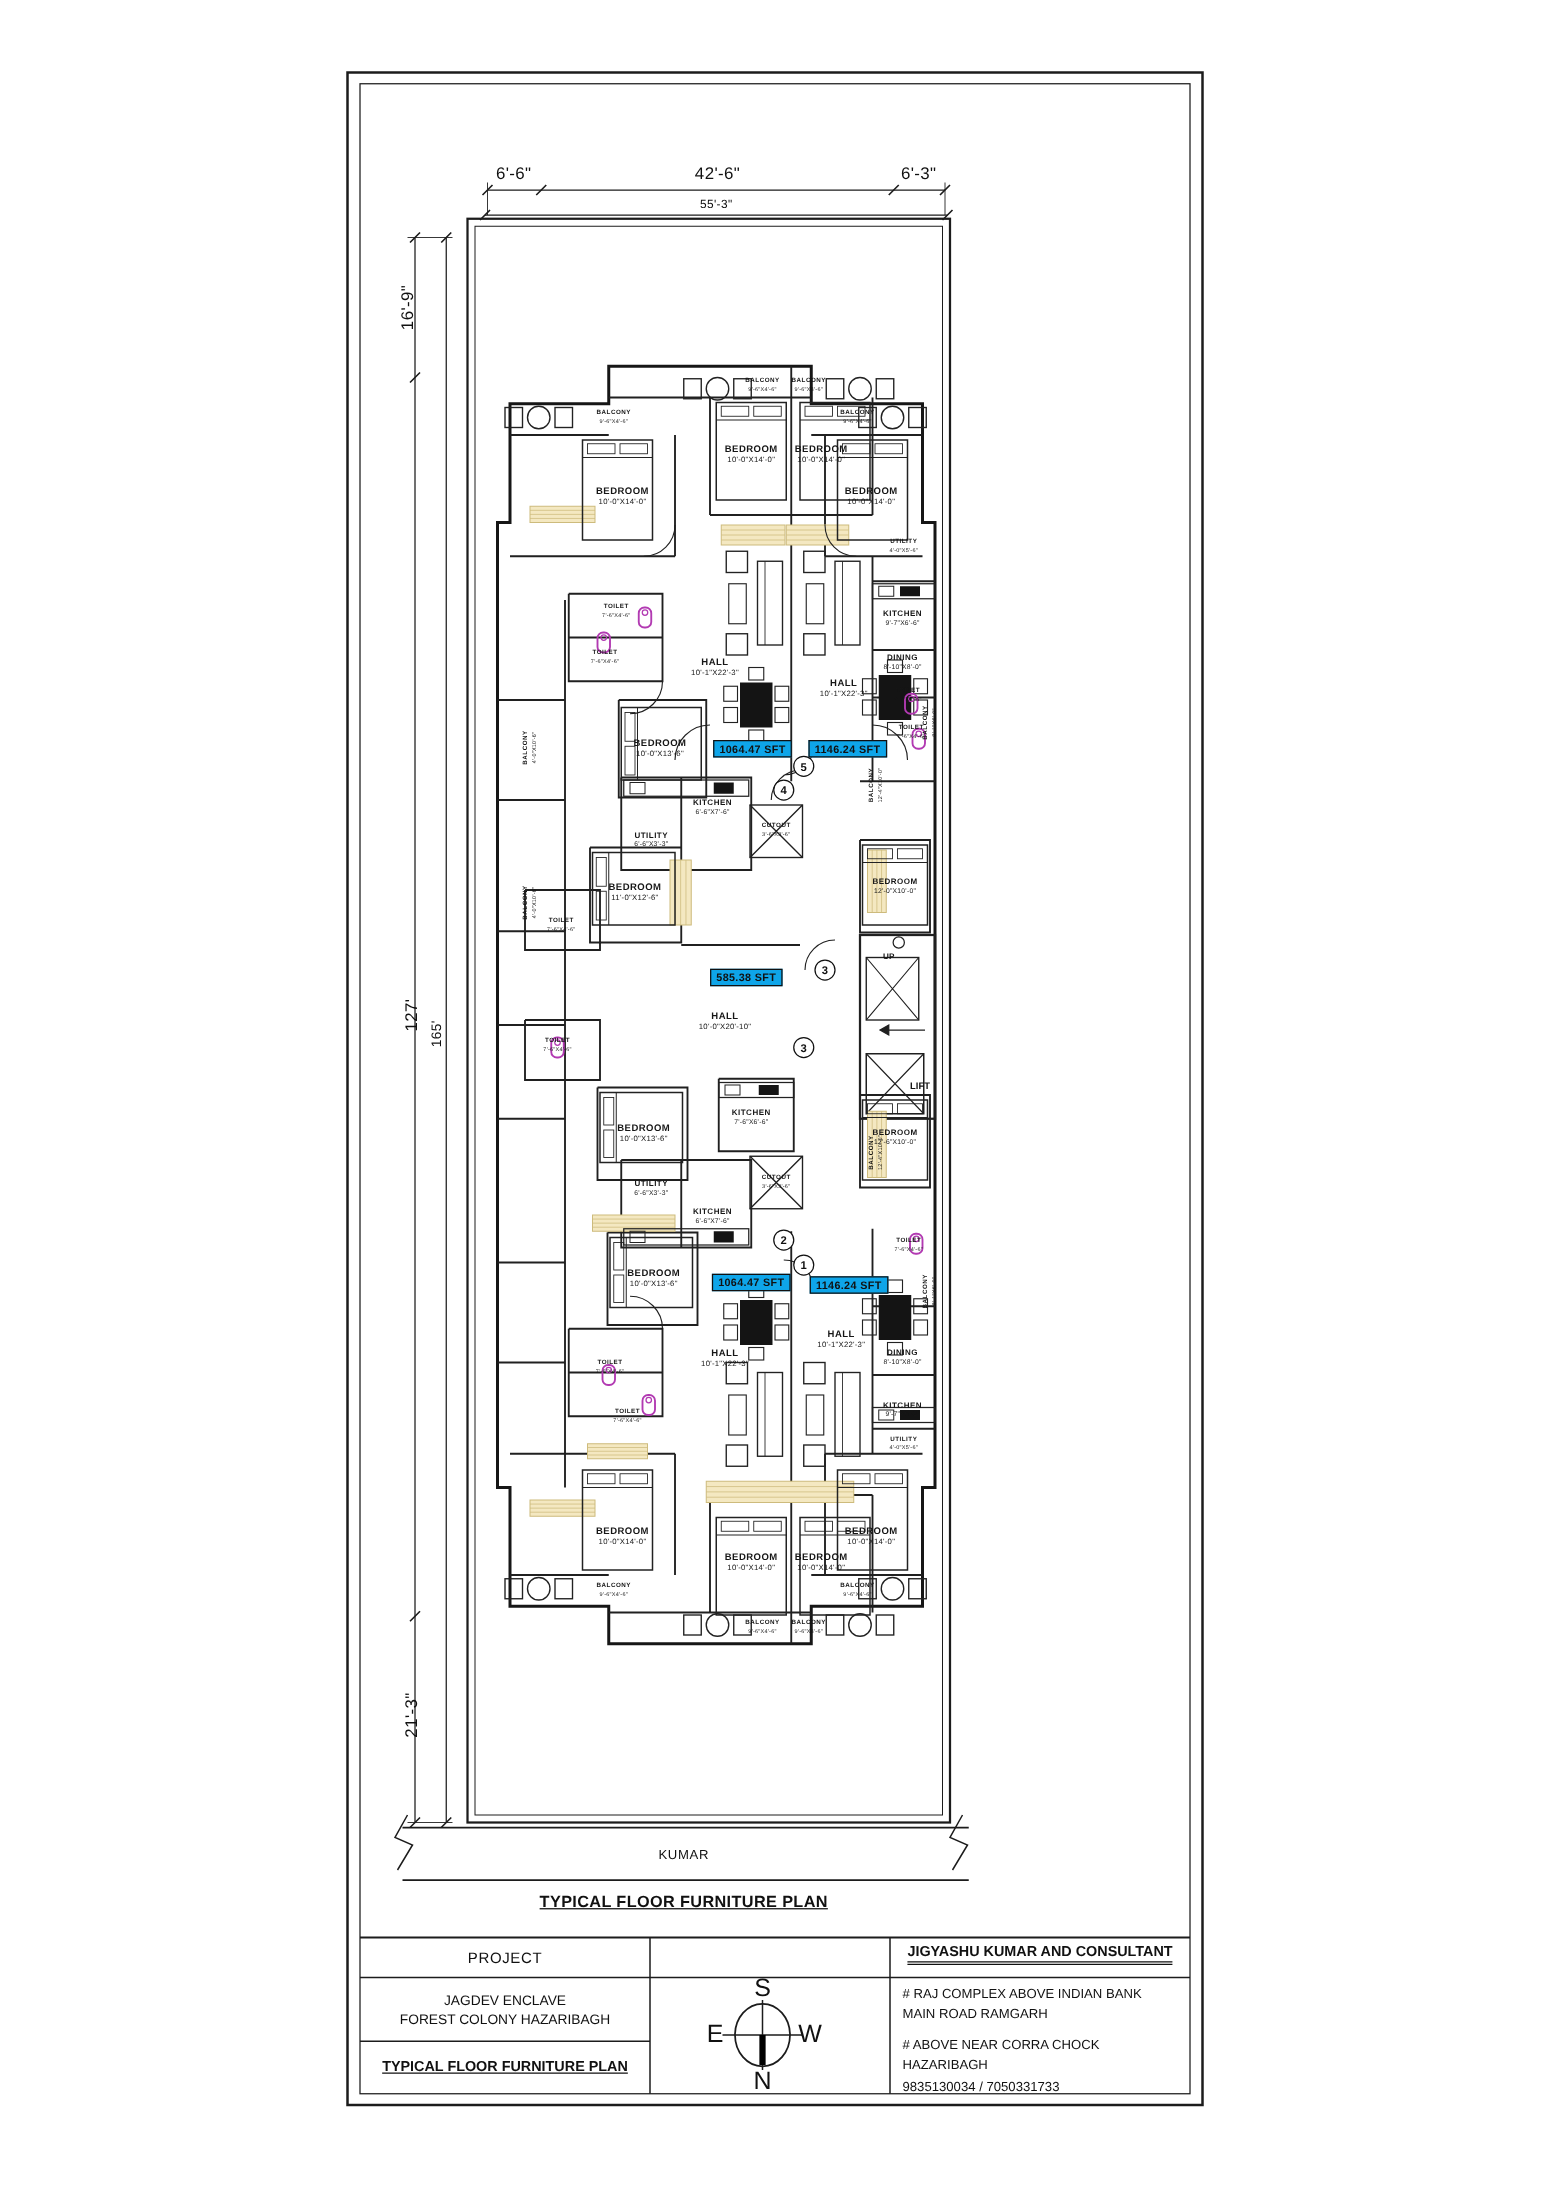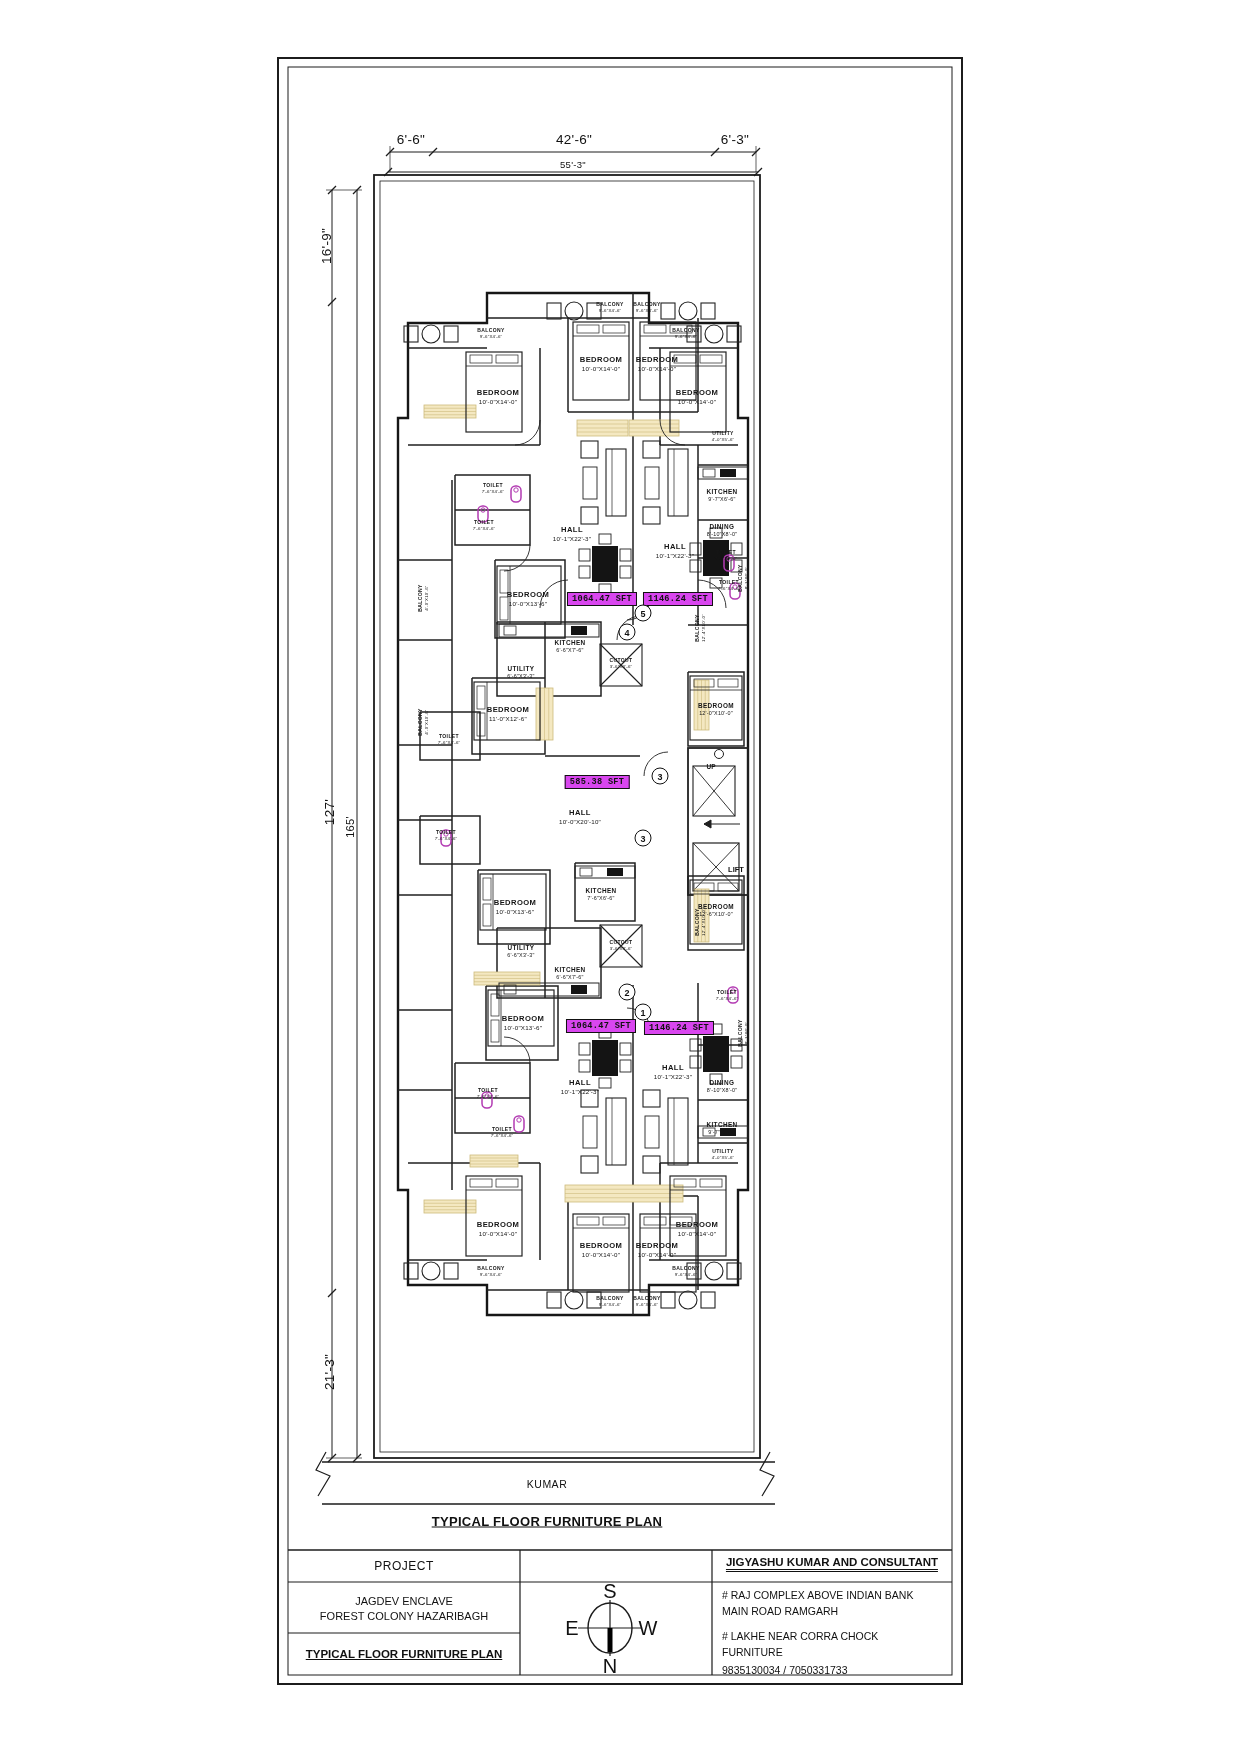--- a/index.html
+++ b/index.html
@@ -11,22 +11,22 @@
        white-space:nowrap;color:#161616;}
   .lbl.vert{transform:translate(-50%,-50%) rotate(-90deg);}
   .lbl .nm{display:block;letter-spacing:.4px;}
   .lbl .dm{display:block;letter-spacing:.2px;}
   .room .nm{font-size:7.6px;font-weight:700;}
   .room .dm{font-size:6.2px;}
   .small .nm{font-size:6.4px;font-weight:700;}
   .small .dm{font-size:5.4px;}
   .tiny .nm{font-size:5px;font-weight:700;}
   .tiny .dm{font-size:4.4px;}
-  .abox{position:absolute;transform:translate(-50%,-50%);border:1.3px solid #111;background:#d946ef;
-        font-size:8.6px;font-weight:700;letter-spacing:.3px;padding:1px 4px;white-space:nowrap;font-family:Liberation Mono, monospace;}
+  .abox{position:absolute;transform:translate(-50%,-50%);border:1.3px solid #111;background:#0ea5e9;
+        font-size:8.6px;font-weight:700;letter-spacing:.3px;padding:1px 4px;white-space:nowrap;}
   .unum{position:absolute;transform:translate(-50%,-50%);width:15px;height:15px;border:1.2px solid #111;
         border-radius:50%;font-size:9px;font-weight:600;display:flex;align-items:center;justify-content:center;background:#fff;}
   .dim{position:absolute;transform:translate(-50%,-50%);font-size:13.5px;color:#111;letter-spacing:.3px;white-space:nowrap;}
   .dim.total{font-size:9.5px;}
   .dim.rot{transform:translate(-50%,-50%) rotate(-90deg);}
   .dim.rot.total{font-size:11px;}
   .misc{position:absolute;transform:translate(-50%,-50%);font-weight:700;color:#111;white-space:nowrap;}
   .misc.tiny{font-size:6.5px;}
   .misc.small{font-size:7.5px;}
   #road-label{position:absolute;left:547px;top:1484px;transform:translate(-50%,-50%);font-size:10.5px;letter-spacing:.5px;}
@@ -337,22 +337,22 @@
     <div id="road-label">KUMAR</div>
     <div id="caption">TYPICAL FLOOR FURNITURE PLAN</div>
 
     <div class="tb" id="tb-project">PROJECT</div>
     <div class="tb" id="tb-name1">JAGDEV  ENCLAVE</div>
     <div class="tb" id="tb-name2">FOREST COLONY  HAZARIBAGH</div>
     <div class="tb" id="tb-title">TYPICAL FLOOR FURNITURE PLAN</div>
     <div class="tb" id="tb-consultant">JIGYASHU KUMAR AND CONSULTANT</div>
     <div class="tb tb-addr" id="tb-a1">#  RAJ COMPLEX ABOVE INDIAN BANK</div>
     <div class="tb tb-addr" id="tb-a2">MAIN ROAD RAMGARH</div>
-    <div class="tb tb-addr" id="tb-b1">#  LAKHE NEAR CORRA CHOCK</div>
-    <div class="tb tb-addr" id="tb-b2">FURNITURE</div>
+    <div class="tb tb-addr" id="tb-b1">#  ABOVE NEAR CORRA CHOCK</div>
+    <div class="tb tb-addr" id="tb-b2">HAZARIBAGH</div>
     <div class="tb tb-addr" id="tb-ph">9835130034 / 7050331733</div>
 
     <div class="compass-letter" style="left:610px;top:1591px;">S</div>
     <div class="compass-letter" style="left:572px;top:1628px;">E</div>
     <div class="compass-letter" style="left:648px;top:1628px;">W</div>
     <div class="compass-letter" style="left:610px;top:1666px;">N</div>
   <div class="lbl tiny" style="left: 491px; top: 334px;">
         <span class="nm">BALCONY</span>
         <span class="dm">9'-6"X4'-6"</span>
       </div>

